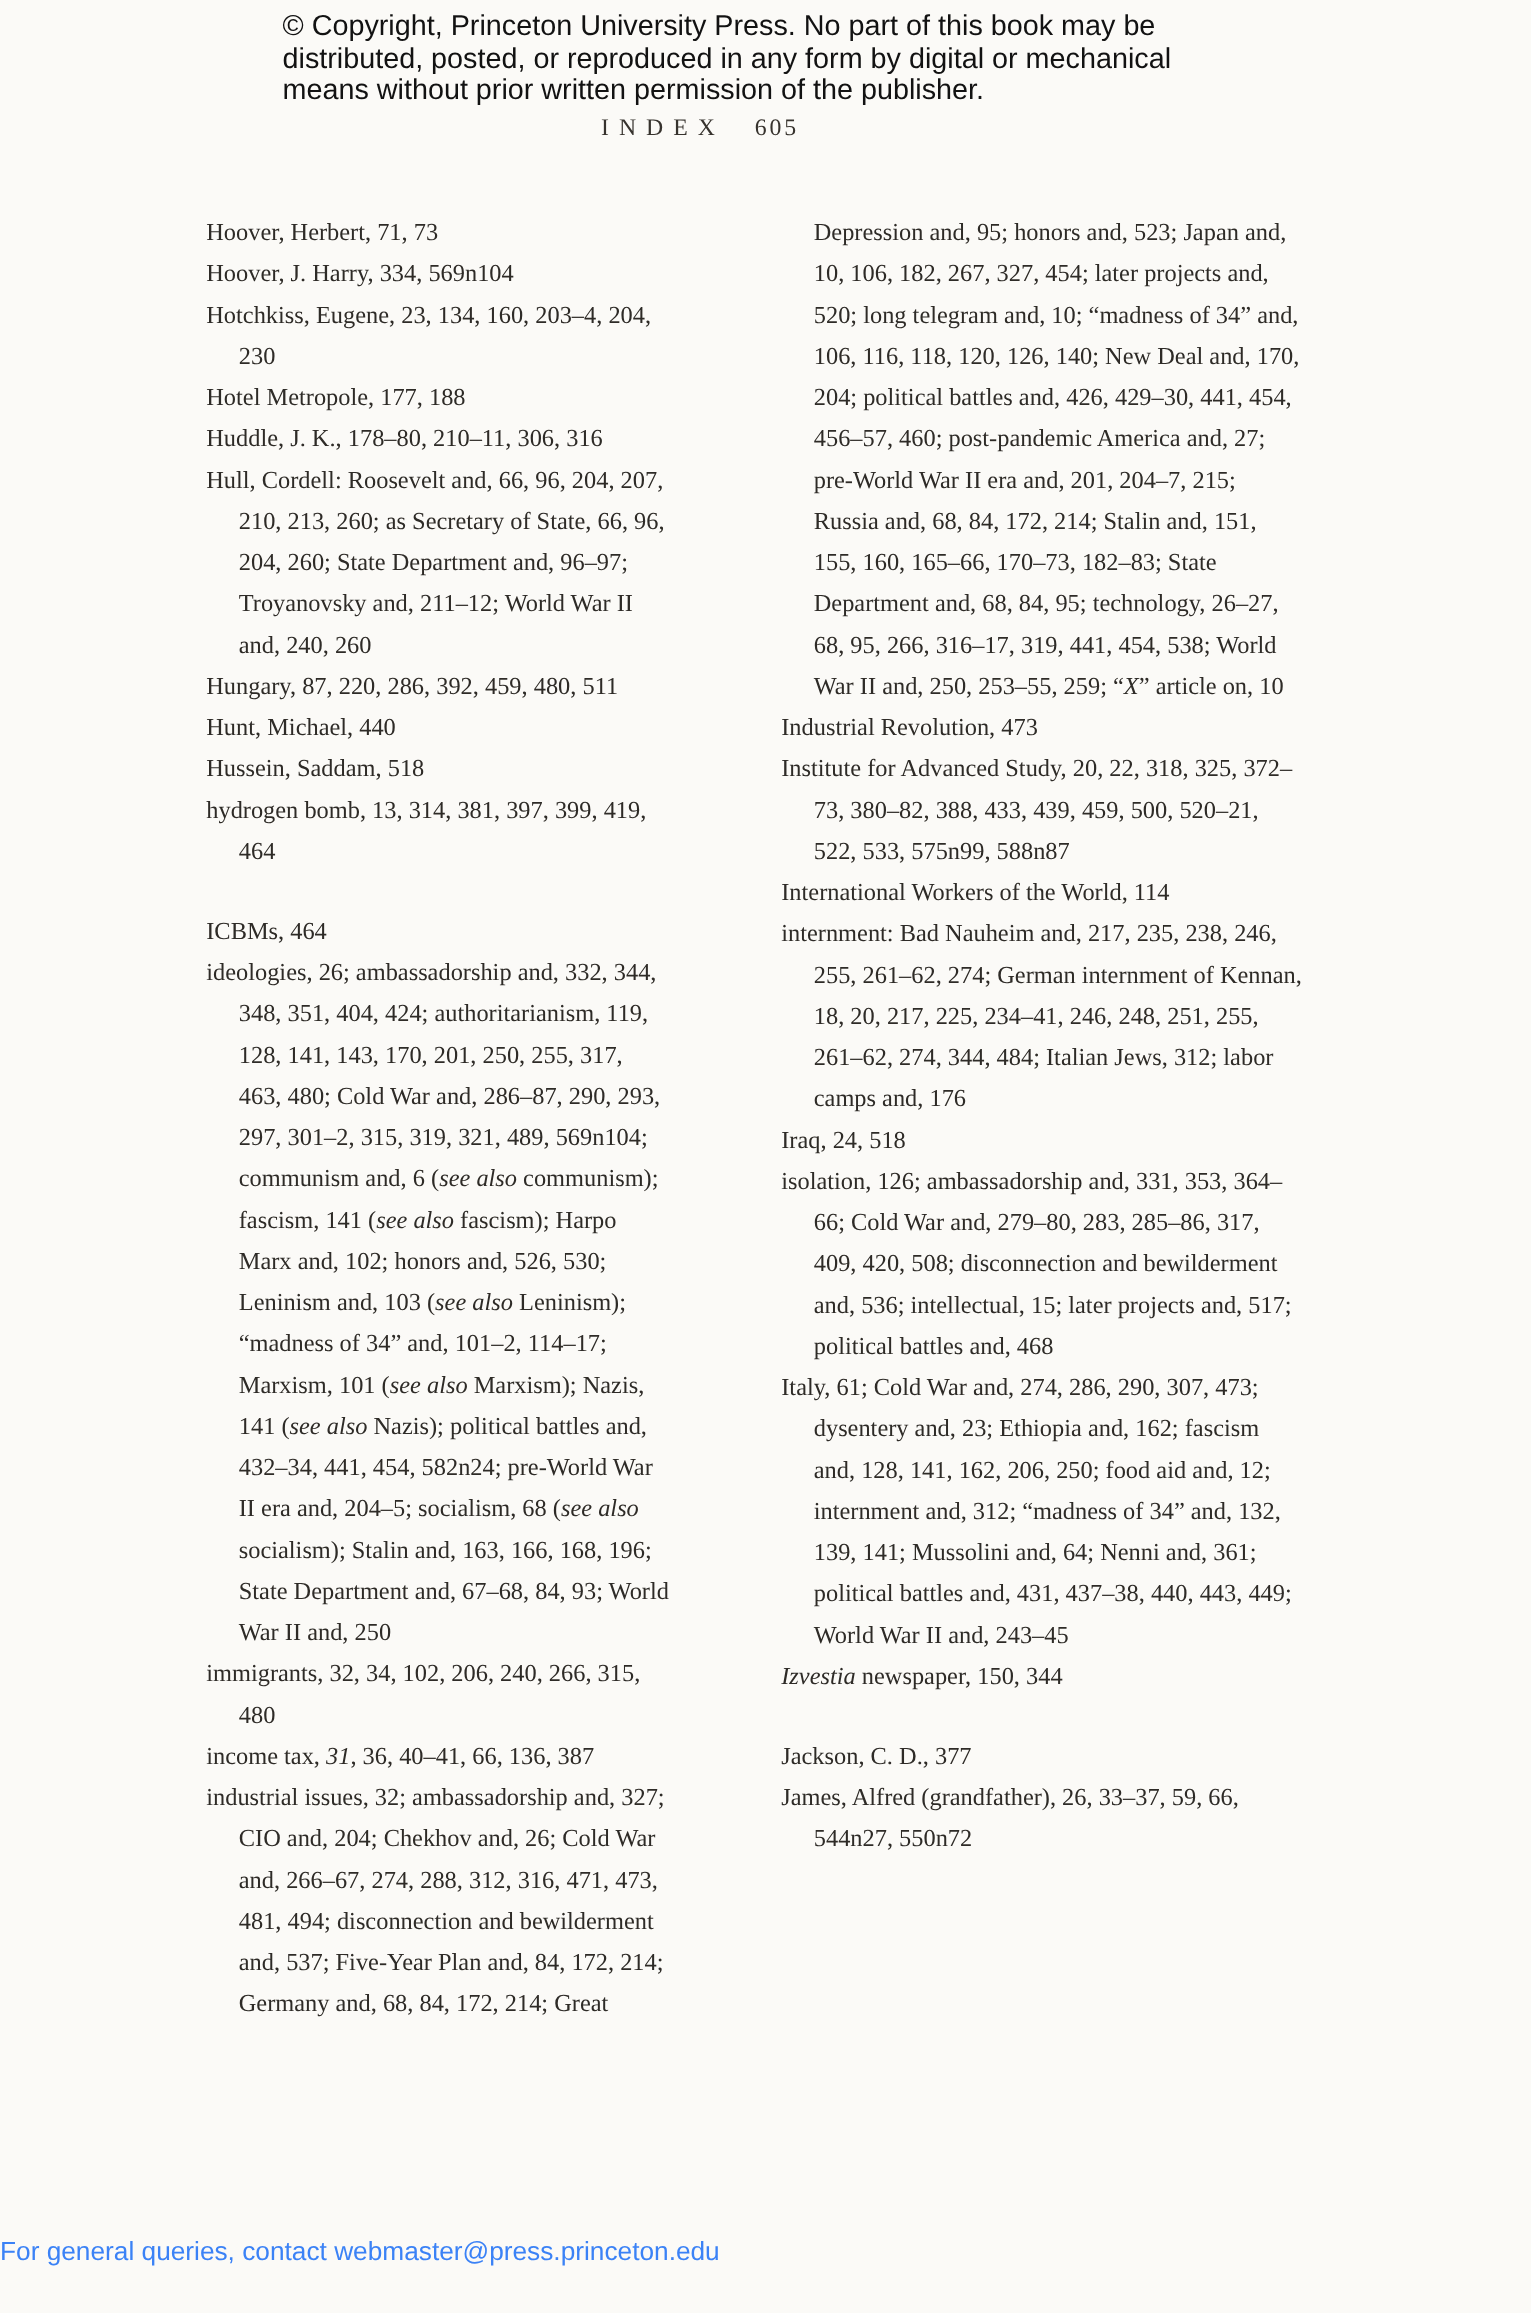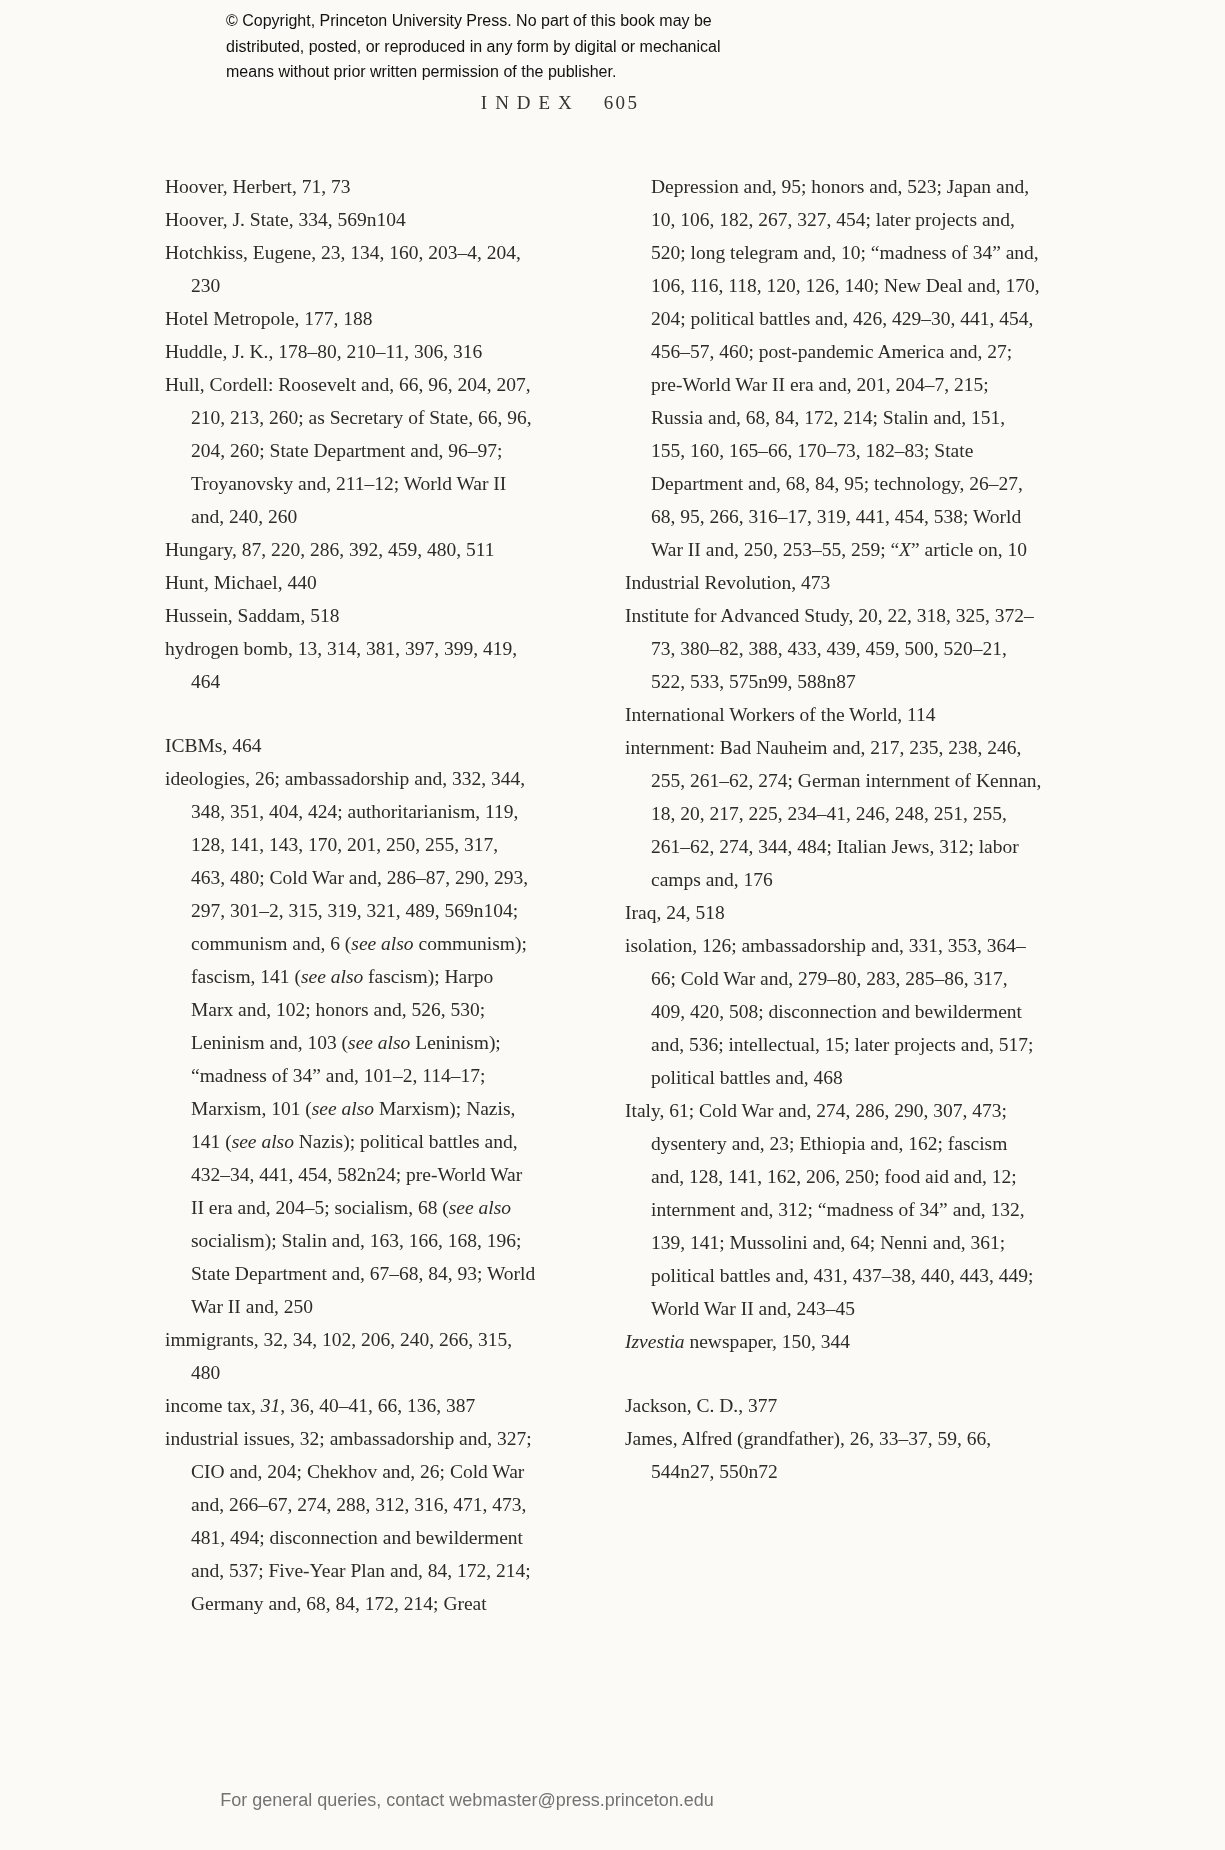--- a/index.html
+++ b/index.html
@@ -8,21 +8,21 @@
     position:relative;
     width:1225px;height:1850px;
     background:#fbfaf7;
     font-family:"Liberation Serif", serif;
     color:#2e2b27;
     overflow:hidden;
   }
   .copyright{
     position:absolute;left:226px;top:8px;
     font-family:"Liberation Sans", sans-serif;
-    font-size:16px;line-height:25.5px;
+    font-size:23px;line-height:25.5px;
     color:#121212;
   }
   .running-head{
     position:absolute;left:0;top:92px;width:1120px;
     text-align:center;
     font-size:19px;color:#37332e;
   }
   .head-title{letter-spacing:0.42em;text-align:right;}
   .head-page{letter-spacing:0.12em;margin-left:24px;}
   .col{
@@ -31,44 +31,43 @@
     text-align:left;
   }
   .col-left{left:165px;width:372px;}
   .col-right{left:625px;width:418px;}
   .entry{margin:0;text-indent:-26px;padding-left:26px;}
   .entry.continuation{text-indent:0;}
   .section-gap{height:31px;}
   .entry i{font-style:italic;}
   .queries{
     position:absolute;left:0;top:1790px;width:934px;
-    text-align:center;
     font-family:"Liberation Sans", sans-serif;
-    font-size:18px;color:#737373;
+    font-size:21px;color:#3b82f6;
   }
 </style>
 </head>
 <body>
 
 <div class="page">
 
   <header class="copyright">
     <div>© Copyright, Princeton University Press. No part of this book may be</div>
     <div>distributed, posted, or reproduced in any form by digital or mechanical</div>
     <div>means without prior written permission of the publisher.</div>
   </header>
 
   <div class="running-head">
     <span class="head-title">INDEX</span><span class="head-page">605</span>
   </div>
 
   <main>
     <section class="col col-left" id="col-left">
         <p class="entry">Hoover, Herbert, 71, 73</p>
-        <p class="entry">Hoover, J. State, 334, 569n104</p>
+        <p class="entry">Hoover, J. Harry, 334, 569n104</p>
         <p class="entry">Hotchkiss, Eugene, 23, 134, 160, 203–4, 204, 230</p>
         <p class="entry">Hotel Metropole, 177, 188</p>
         <p class="entry">Huddle, J. K., 178–80, 210–11, 306, 316</p>
         <p class="entry">Hull, Cordell: Roosevelt and, 66, 96, 204, 207, 210, 213, 260; as Secretary of State, 66, 96, 204, 260; State Department and, 96–97; Troyanovsky and, 211–12; World War II and, 240, 260</p>
         <p class="entry">Hungary, 87, 220, 286, 392, 459, 480, 511</p>
         <p class="entry">Hunt, Michael, 440</p>
         <p class="entry">Hussein, Saddam, 518</p>
         <p class="entry">hydrogen bomb, 13, 314, 381, 397, 399, 419, 464</p>
         <div class="section-gap"></div>
         <p class="entry">ICBMs, 464</p>

